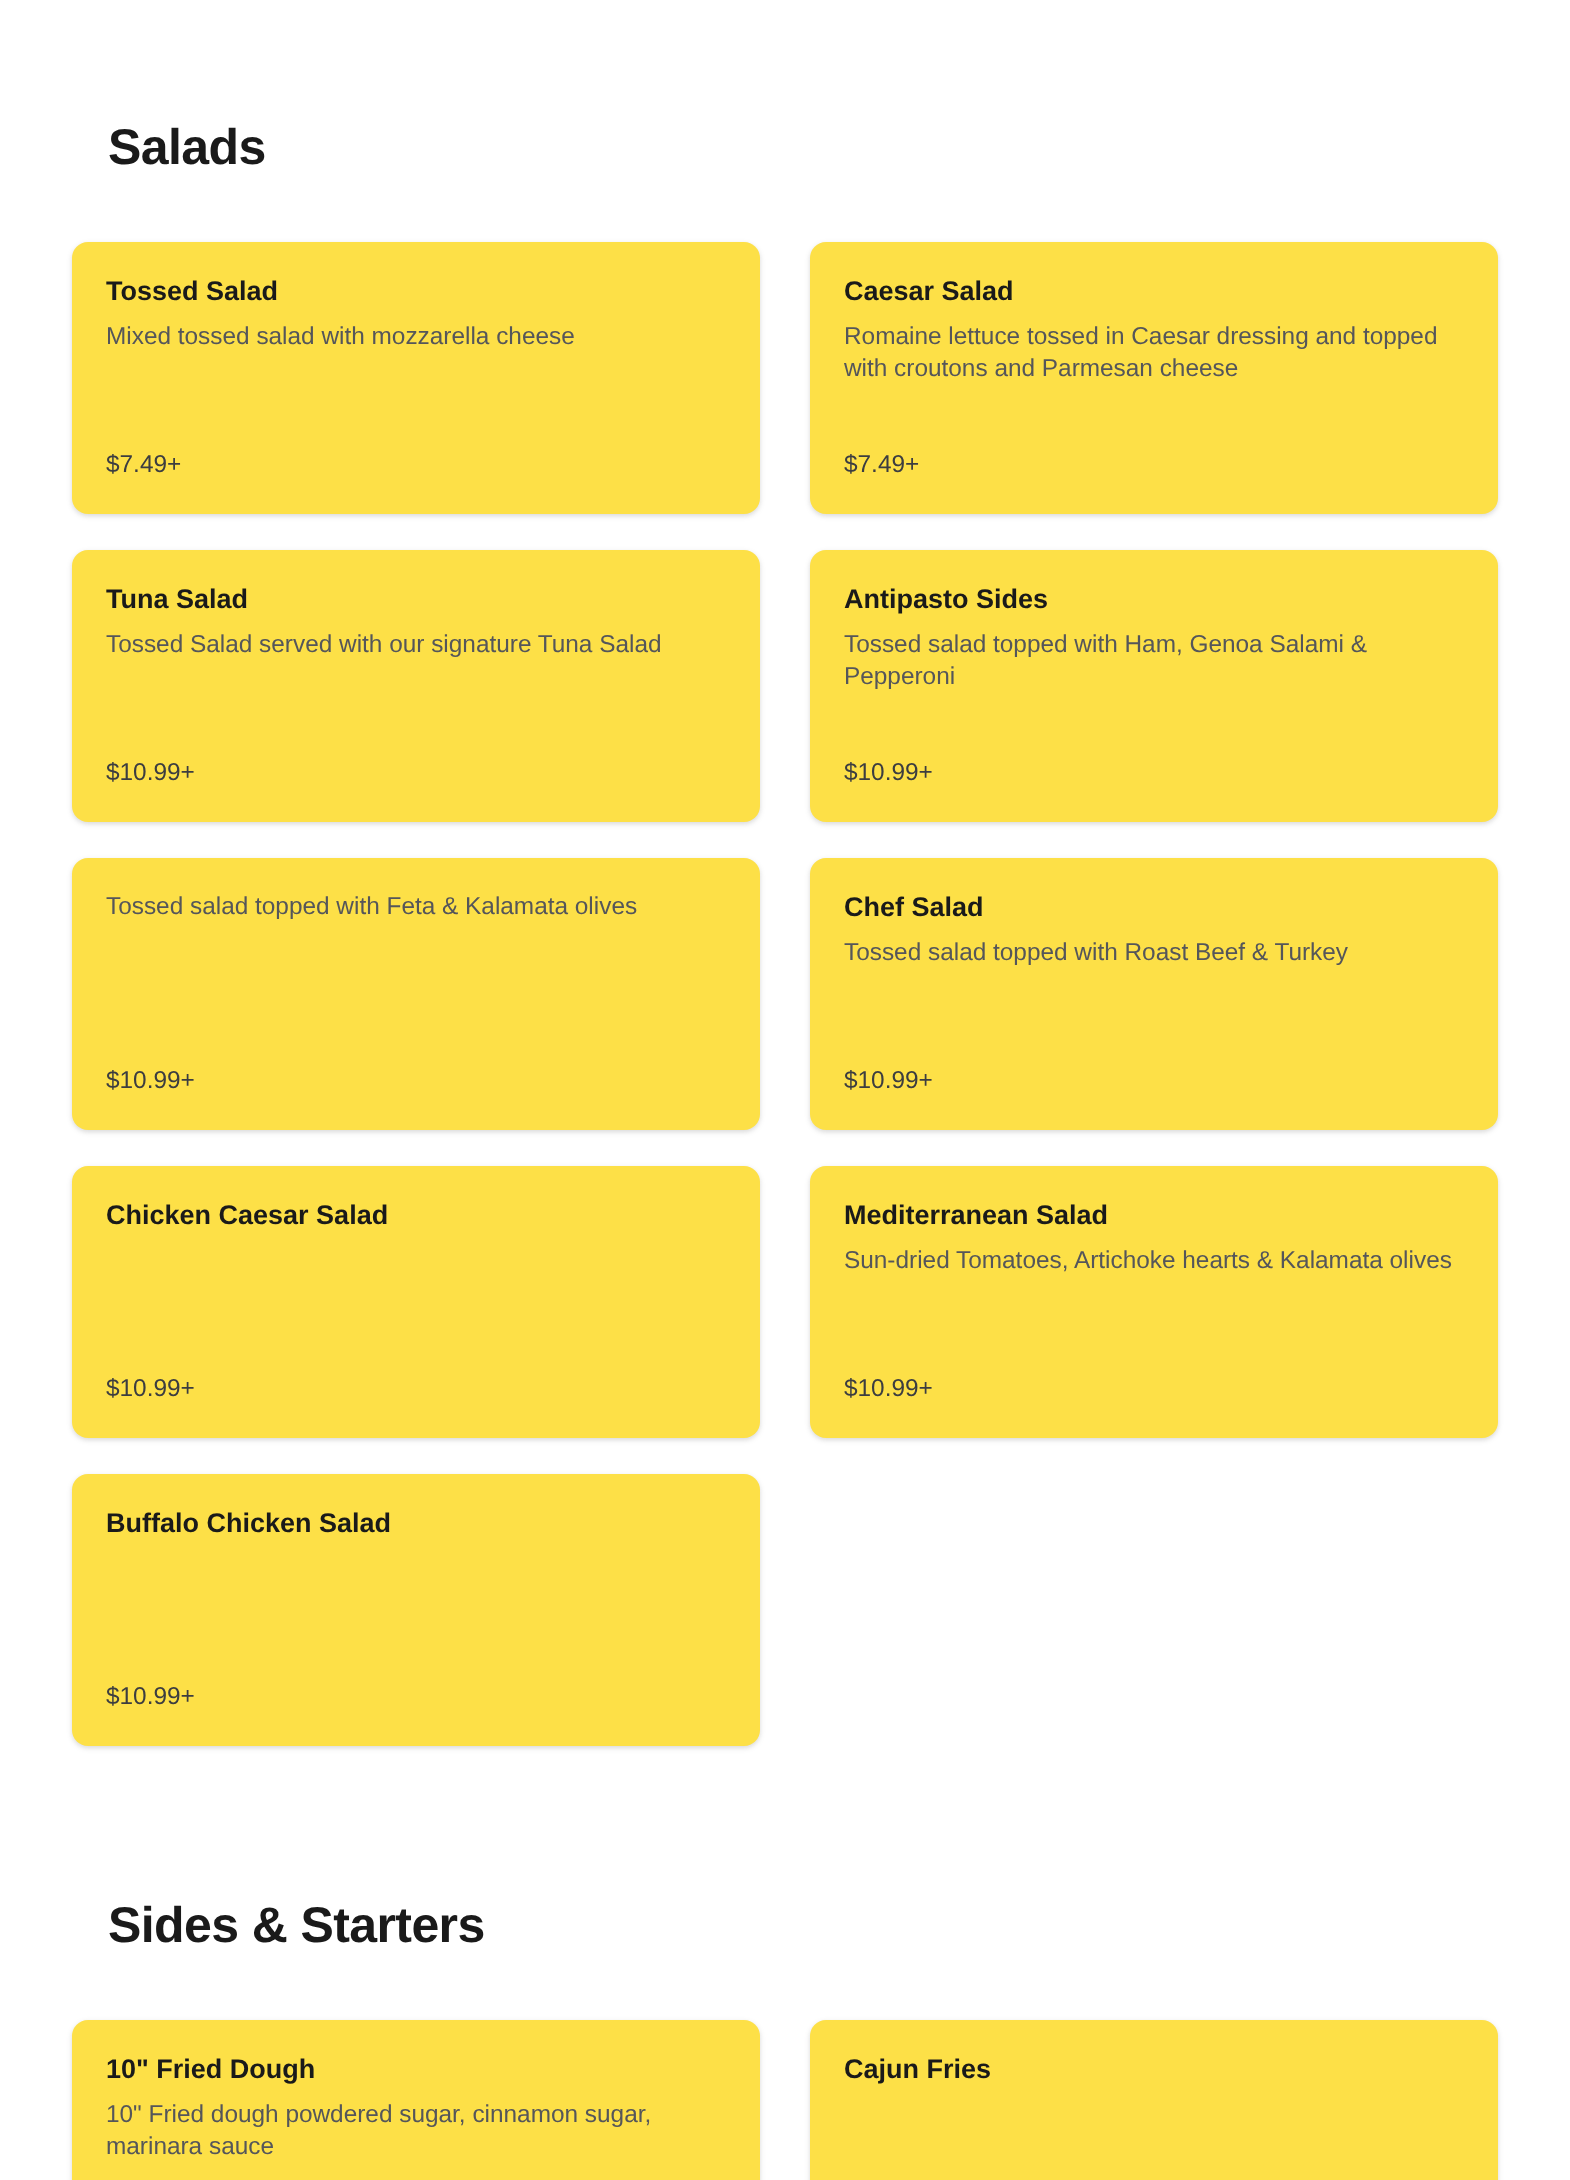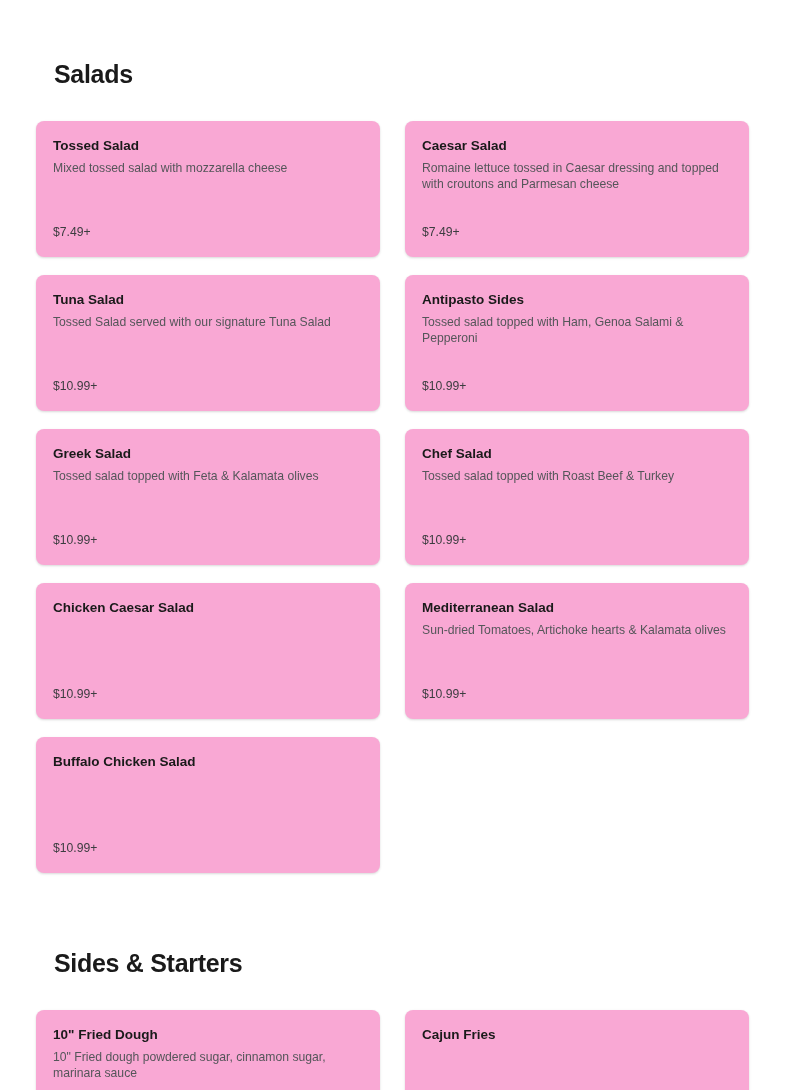--- a/index.html
+++ b/index.html
@@ -31,21 +31,21 @@
   #sides-section .section-title { padding-top: 12px; }
 
   .card-grid {
     display: grid;
     grid-template-columns: 1fr 1fr;
     column-gap: 25px;
     row-gap: 18px;
     margin-top: 32px;
   }
   .menu-card {
-    background: #f9a8d4;
+    background: #fde047;
     border-radius: 8px;
     box-shadow: 0 1px 3px rgba(0,0,0,0.10), 0 1px 2px rgba(0,0,0,0.06);
     padding: 16px 17px 17px 17px;
     min-height: 136px;
     display: flex;
     flex-direction: column;
     cursor: pointer;
   }
   .card-name {
     font-size: 13.5px;
@@ -102,21 +102,20 @@
       </div>
 
       <div class="menu-card">
         <div class="card-name">Antipasto Sides</div>
         <div class="card-desc">Tossed salad topped with Ham, Genoa Salami &amp; Pepperoni</div>
         <div class="card-spacer"></div>
         <div class="card-price">$10.99+</div>
       </div>
 
       <div class="menu-card">
-        <div class="card-name">Greek Salad</div>
         <div class="card-desc">Tossed salad topped with Feta &amp; Kalamata olives</div>
         <div class="card-spacer"></div>
         <div class="card-price">$10.99+</div>
       </div>
 
       <div class="menu-card">
         <div class="card-name">Chef Salad</div>
         <div class="card-desc">Tossed salad topped with Roast Beef &amp; Turkey</div>
         <div class="card-spacer"></div>
         <div class="card-price">$10.99+</div>

